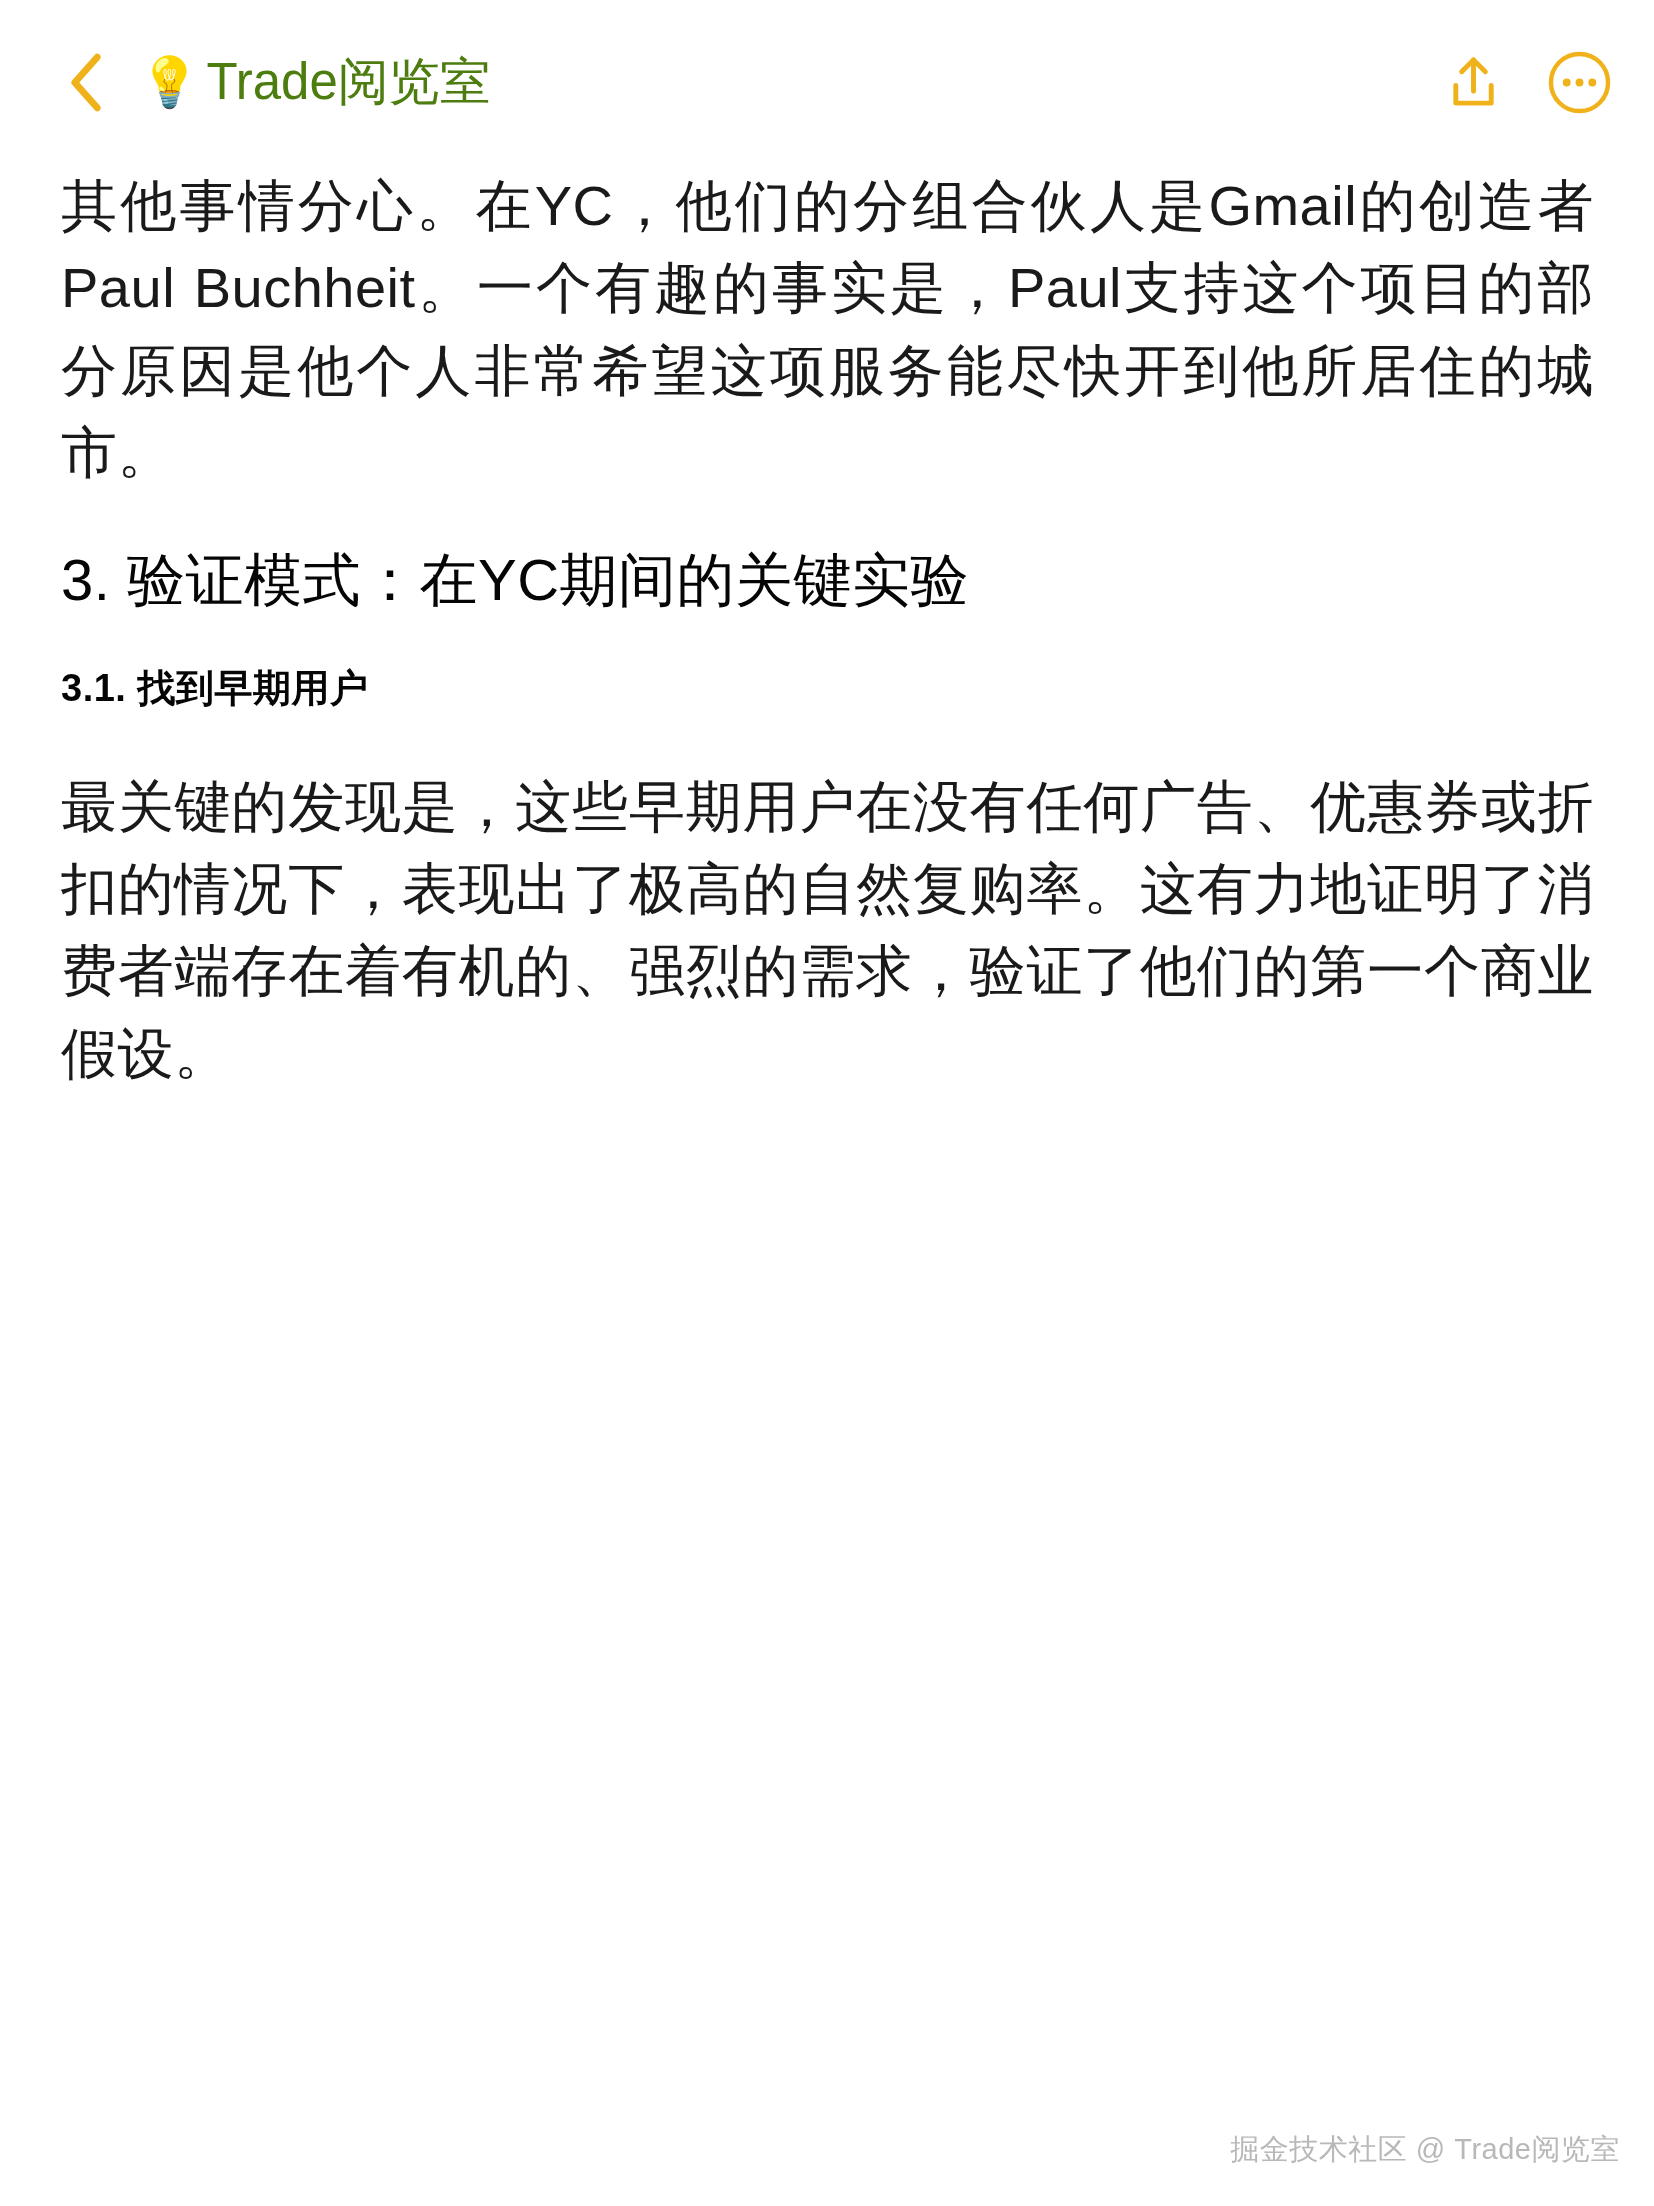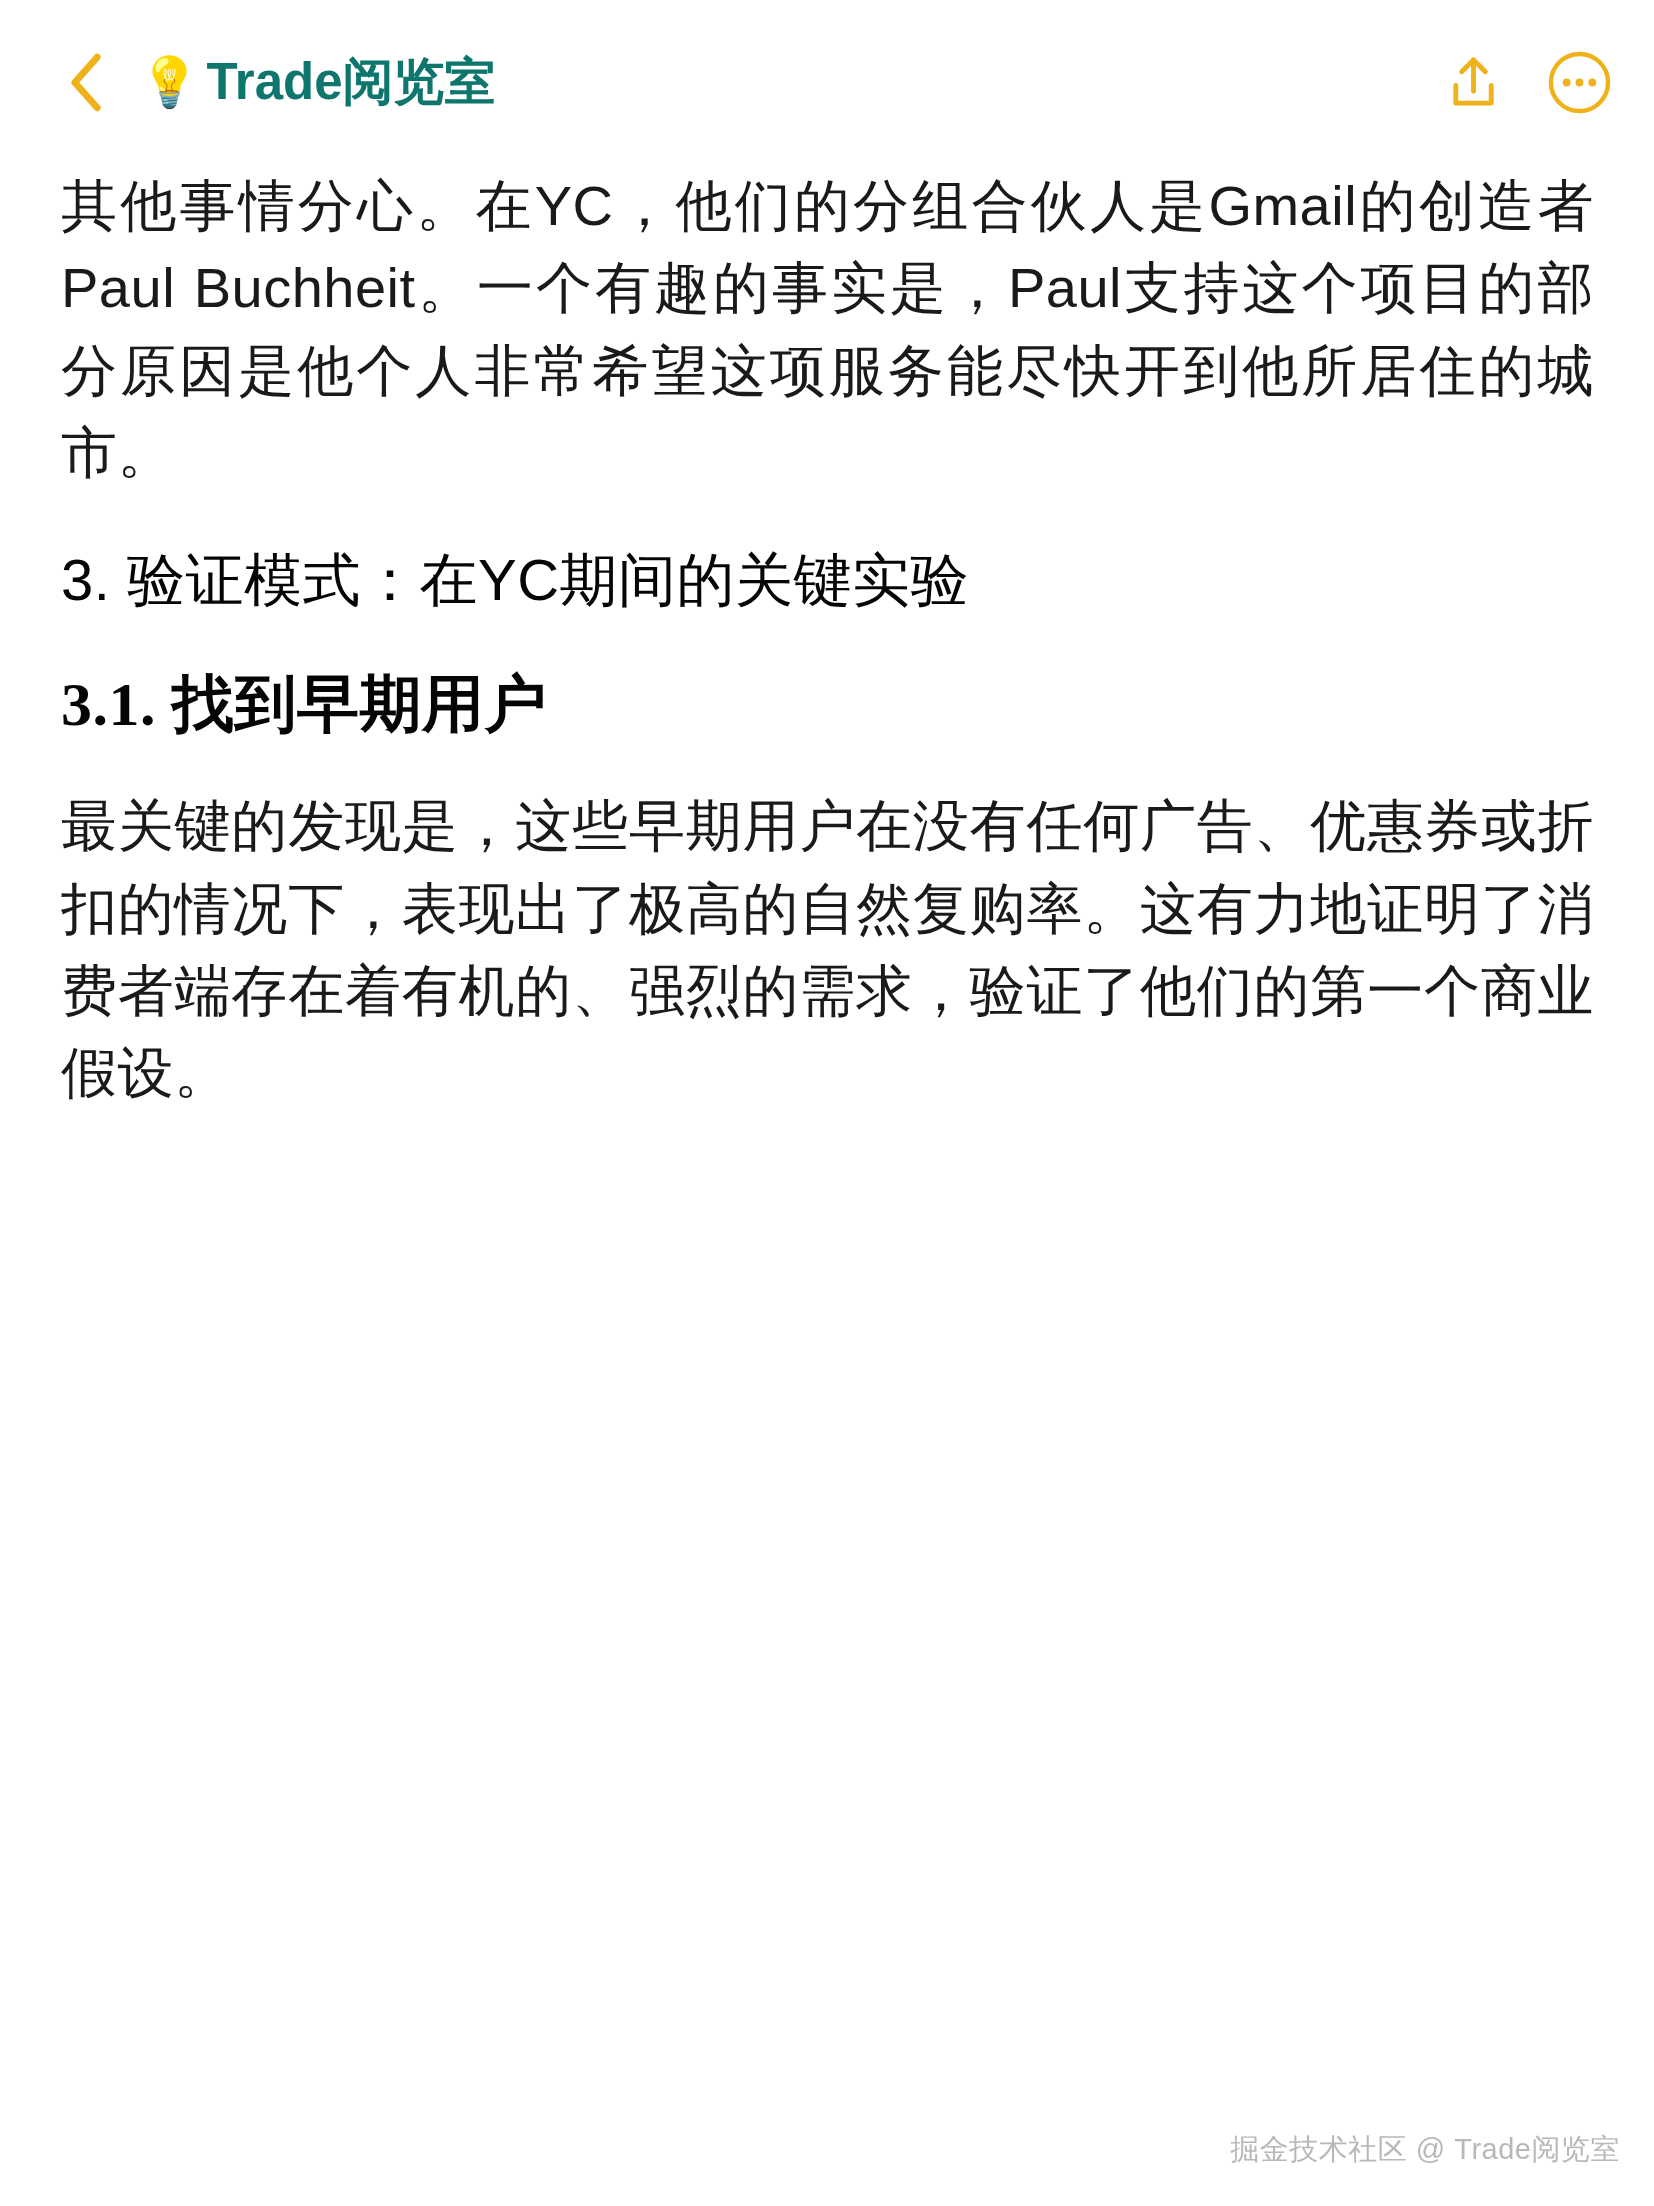--- a/index.html
+++ b/index.html
@@ -44,22 +44,22 @@
   .bulb-icon {
     font-size: 49px;
     line-height: 1;
     margin-left: 27.6px;
     margin-right: 5.9px;
     flex: 0 0 auto;
   }
   .header-title {
     font-size: 51px;
     line-height: 1.1;
-    color: #0f766e;
-    font-weight: 700;
+    color: #4d7c0f;
+    font-weight: 400;
     letter-spacing: 0px;
     white-space: nowrap;
   }
   .header-right {
     display: flex;
     align-items: center;
     gap: 43px;
     flex: 0 0 auto;
   }
   .share-icon { width: 61px; height: 61px; cursor: pointer; }
@@ -80,27 +80,26 @@
   }
   .h2 {
     font-size: 58px;
     line-height: 1.35;
     font-weight: normal;
     color: #050505;
     margin: 47px 0 39px 0;
     letter-spacing: 0.5px;
   }
   .h3 {
-    font-size: 62px;
+    font-size: 38px;
     line-height: 1.35;
     font-weight: bold;
     color: #050505;
-    margin: 43px 0 39px 0;
+    margin: 43px 0 52px 0;
     letter-spacing: 0.5px;
-    font-family: Liberation Serif, serif;
   }
 
   
   .watermark {
     position: absolute;
     right: 35px;
     bottom: 37px;
     font-size: 29px;
     color: #b8b8b8;
     letter-spacing: 0.5px;

